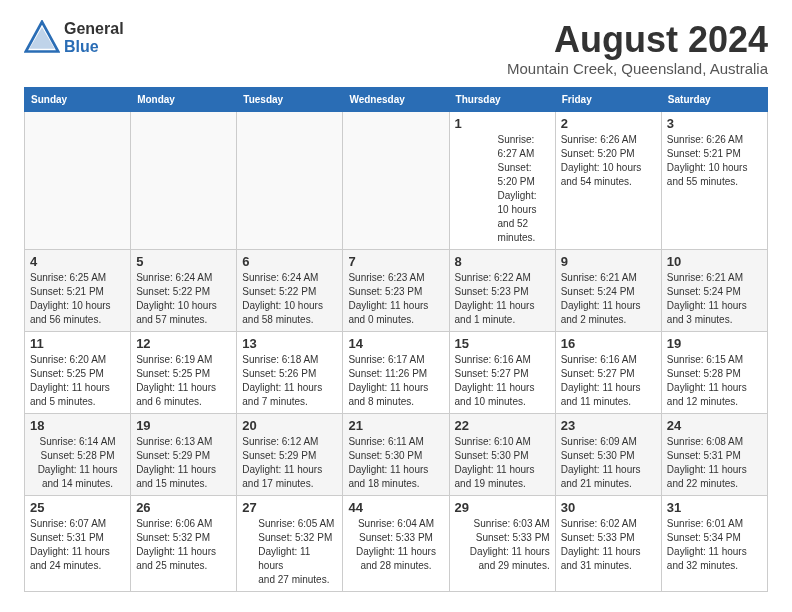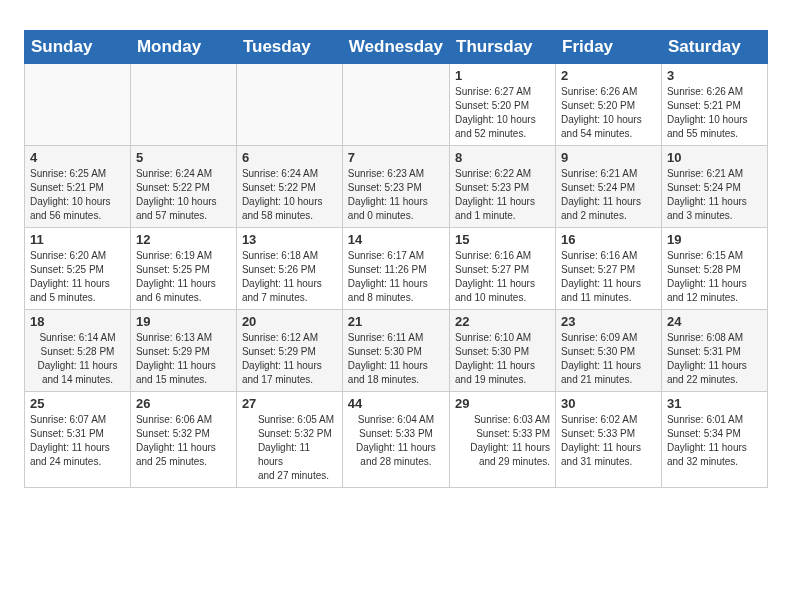--- a/index.html
+++ b/index.html
@@ -54,21 +54,21 @@
       color: #555;
     }
     .calendar {
       width: 100%;
       border-collapse: collapse;
       border: 1px solid #ccc;
     }
     .calendar th {
       background: #2a6db5;
       color: #fff;
-      font-size: 17px;
+      font-size: 10px;
       font-weight: bold;
       padding: 6px 6px;
       text-align: left;
       border: 1px solid #2a6db5;
     }
     .calendar td {
       vertical-align: top;
       border: 1px solid #ccc;
       padding: 4px 5px;
       font-size: 10.5px;
@@ -93,20 +93,34 @@
     .day-info {
       font-size: 10px;
       color: #333;
       line-height: 1.4;
     }
   </style>
 </head>
 <body>
 
 <div class="header-area">
+  <div class="logo">
+    <svg class="logo-icon" viewBox="0 0 40 40" xmlns="http://www.w3.org/2000/svg">
+      <polygon points="20,2 38,35 2,35" fill="none" stroke="#2a6db5" stroke-width="3"></polygon>
+      <polygon points="20,8 34,32 6,32" fill="#2a6db5" opacity="0.3"></polygon>
+    </svg>
+    <div class="logo-text">
+      <span class="logo-general">General</span>
+      <span class="logo-blue">Blue</span>
+    </div>
+  </div>
+  <div class="title-area">
+    <div class="main-title">August 2024</div>
+    <div class="subtitle">Mountain Creek, Queensland, Australia</div>
+  </div>
 </div>
 
 <table class="calendar">
   <thead>
     <tr>
         <th>Sunday</th>
         <th>Monday</th>
         <th>Tuesday</th>
         <th>Wednesday</th>
         <th>Thursday</th>
@@ -115,21 +129,21 @@
       </tr>
   </thead>
   <tbody>
   <tr>
         <td class="empty"></td>
         <td class="empty"></td>
         <td class="empty"></td>
         <td class="empty"></td>
         <td>
           <span class="day-num">1</span>
-          <div class="day-info" style="white-space: pre-line;">Sunrise: 6:27 AM
+          <div class="day-info" style="white-space: pre-line; margin-left: 43px;">Sunrise: 6:27 AM
 Sunset: 5:20 PM
 Daylight: 10 hours
 and 52 minutes.</div>
         </td>
         <td>
           <span class="day-num">2</span>
           <div class="day-info" style="white-space: pre-line;">Sunrise: 6:26 AM
 Sunset: 5:20 PM
 Daylight: 10 hours
 and 54 minutes.</div>

